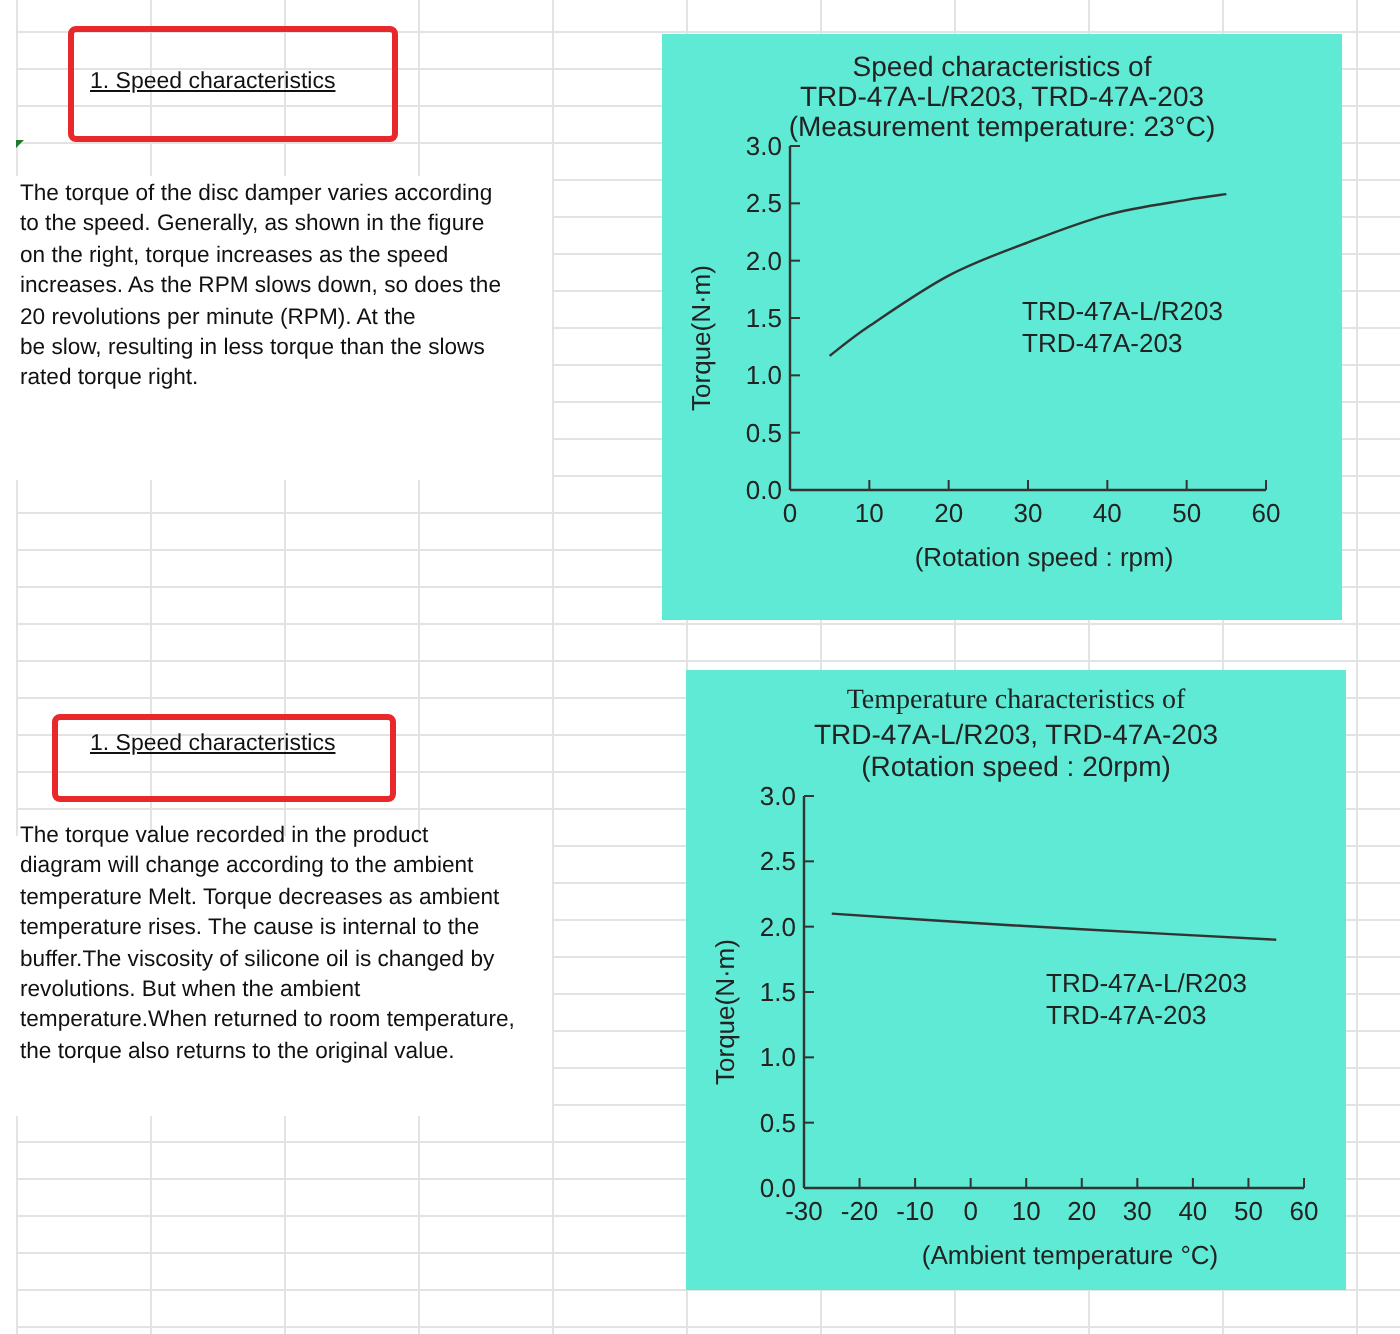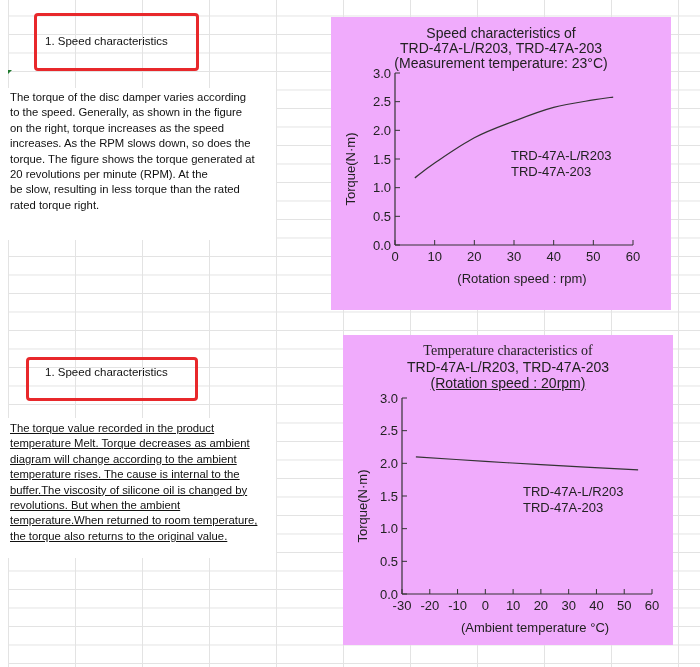--- a/index.html
+++ b/index.html
@@ -15,27 +15,27 @@
       linear-gradient(to bottom, #e3e3e3 1px, transparent 1px);
     background-size:67px 18.5px, 67px 18.5px;
     background-position:8px 0, 0 -3px;
   }
   .leftedge { position:absolute; left:0; top:0; width:8px; height:667px; background:#fff; }
   .white { position:absolute; background:#fff; }
   .redbox {
     position:absolute; border:3px solid #e8282b; border-radius:4px; box-sizing:border-box;
     background:transparent;
   }
-  .redlabel { position:absolute; font-size:11.5px; color:#111; white-space:nowrap; }
+  .redlabel { position:absolute; font-size:11.5px; color:#111; white-space:nowrap;text-decoration:underline; }
   .para {
     position:absolute; font-size:11.3px; line-height:15.4px; color:#111;
     margin:0;
   }
   .para span { display:block; white-space:nowrap; }
-  .chart { position:absolute; background:#f0abfc; }
+  .chart { position:absolute; background:#5eead4; }
   .chart svg { position:absolute; left:0; top:0; }
   .ctitle {
     position:absolute; left:0; width:100%; text-align:center; color:#222;
     font-size:14px; line-height:16px;
   }
   .tick { font-size:13px; fill:#222; font-family:"Liberation Sans", sans-serif; }
   .greenmark { position:absolute; left:8px; top:70px; width:0; height:0;
     border-left:4px solid #1f7a2e; border-bottom:4px solid transparent; }
 </style>
 </head>
@@ -47,23 +47,22 @@
 
 <div class="redbox" style="left:34px; top:13px; width:165px; height:58px;"></div>
 <div class="redlabel" style="left:45px; top:35px;">1. Speed characteristics</div>
 
 <div class="white" style="left:8px; top:88px; width:268px; height:152px;"></div>
 <div class="para" style="left:10px; top:90px;">
   <span>The torque of the disc damper varies according</span>
   <span>to the speed. Generally, as shown in the figure</span>
   <span>on the right, torque increases as the speed</span>
   <span>increases. As the RPM slows down, so does the</span>
-  <span>torque. The figure shows the torque generated at</span>
   <span>20 revolutions per minute (RPM). At the</span>
-  <span>be slow, resulting in less torque than the rated</span>
+  <span>be slow, resulting in less torque than the slows</span>
   <span>rated torque right.</span>
 </div>
 
 <div class="chart" style="left:331px; top:17px; width:340px; height:293px;">
   <div class="ctitle" style="top:8px;">Speed characteristics of</div>
   <div class="ctitle" style="top:23px;">TRD-47A-L/R203, TRD-47A-203</div>
   <div class="ctitle" style="top:38px;">(Measurement temperature: 23°C)</div>
   <svg id="chart0" width="340" height="293">
       <line x1="64" y1="56" x2="64" y2="228" stroke="#333" stroke-width="1.2"></line>
       <line x1="64" y1="228" x2="302" y2="228" stroke="#333" stroke-width="1.2"></line>
@@ -100,35 +99,35 @@
       <path d="M83.83333333333333,160.92000000000002 C87.13888888888889,158.43555555555557 93.75,152.70222222222222 103.66666666666666,146.01333333333332 C113.58333333333331,139.32444444444442 130.1111111111111,127.7622222222222 143.33333333333331,120.78666666666665 C156.55555555555554,113.81111111111109 169.77777777777777,109.22444444444443 183,104.15999999999998 C196.22222222222223,99.09555555555553 209.44444444444443,93.93555555555555 222.66666666666666,90.4 C235.88888888888889,86.86444444444446 252.4166666666667,84.66666666666669 262.33333333333337,82.94666666666669 C272.25000000000006,81.22666666666669 278.8611111111111,80.55777777777779 282.16666666666663,80.08000000000001" fill="none" stroke="#333333" stroke-width="1.2"></path>
       <text x="180" y="143" class="tick" font-size="14">TRD-47A-L/R203</text>
       <text x="180" y="159" class="tick" font-size="14">TRD-47A-203</text>
     </svg>
 </div>
 
 <div class="redbox" style="left:26px; top:357px; width:172px; height:44px;"></div>
 <div class="redlabel" style="left:45px; top:366px;">1. Speed characteristics</div>
 
 <div class="white" style="left:8px; top:418px; width:268px; height:140px;"></div>
-<div class="para" style="left:10px; top:421px;text-decoration:underline;">
+<div class="para" style="left:10px; top:411px;">
   <span>The torque value recorded in the product</span>
+  <span>diagram will change according to the ambient</span>
   <span>temperature Melt. Torque decreases as ambient</span>
-  <span>diagram will change according to the ambient</span>
   <span>temperature rises. The cause is internal to the</span>
   <span>buffer.The viscosity of silicone oil is changed by</span>
   <span>revolutions. But when the ambient</span>
   <span>temperature.When returned to room temperature,</span>
   <span>the torque also returns to the original value.</span>
 </div>
 
 <div class="chart" style="left:343px; top:335px; width:330px; height:310px;">
   <div class="ctitle" style="top:8px;font-family:Liberation Serif, serif;">Temperature characteristics of</div>
   <div class="ctitle" style="top:24px;">TRD-47A-L/R203, TRD-47A-203</div>
-  <div class="ctitle" style="top:40px;text-decoration:underline;">(Rotation speed : 20rpm)</div>
+  <div class="ctitle" style="top:40px;">(Rotation speed : 20rpm)</div>
   <svg id="chart1" width="330" height="310">
       <line x1="59" y1="63" x2="59" y2="259" stroke="#333" stroke-width="1.2"></line>
       <line x1="59" y1="259" x2="309" y2="259" stroke="#333" stroke-width="1.2"></line>
       <line x1="59" y1="259" x2="64" y2="259" stroke="#333" stroke-width="1"></line>
       <text x="55" y="263.5" text-anchor="end" class="tick">0.0</text>
       <line x1="59" y1="226.33333333333334" x2="64" y2="226.33333333333334" stroke="#333" stroke-width="1"></line>
       <text x="55" y="230.83333333333334" text-anchor="end" class="tick">0.5</text>
       <line x1="59" y1="193.66666666666669" x2="64" y2="193.66666666666669" stroke="#333" stroke-width="1"></line>
       <text x="55" y="198.16666666666669" text-anchor="end" class="tick">1.0</text>
       <line x1="59" y1="161" x2="64" y2="161" stroke="#333" stroke-width="1"></line>

